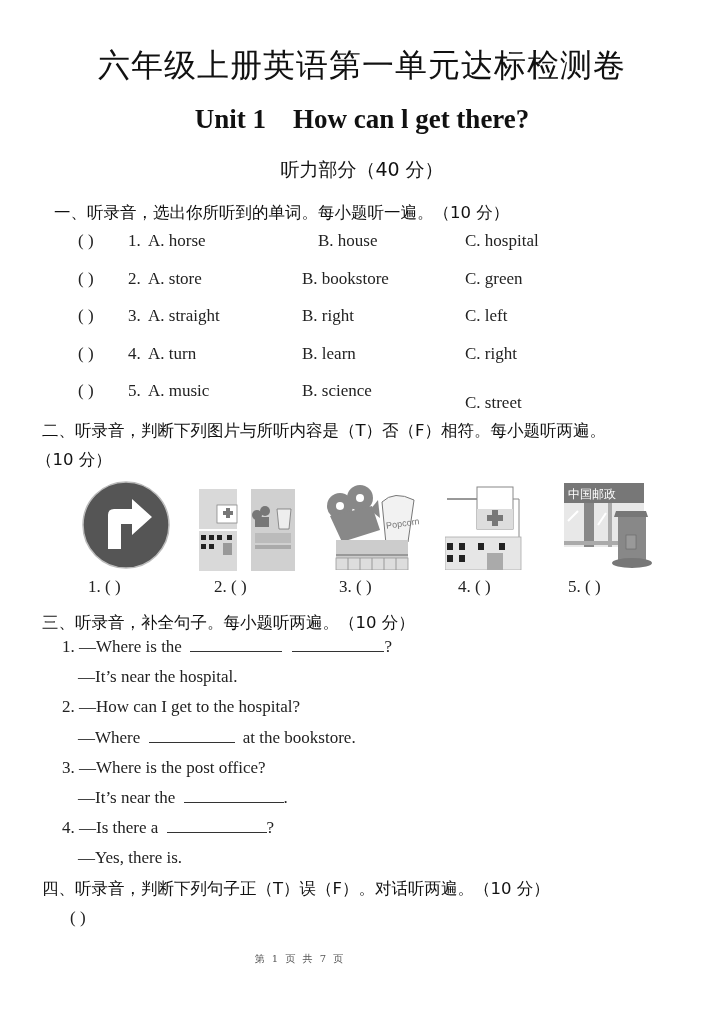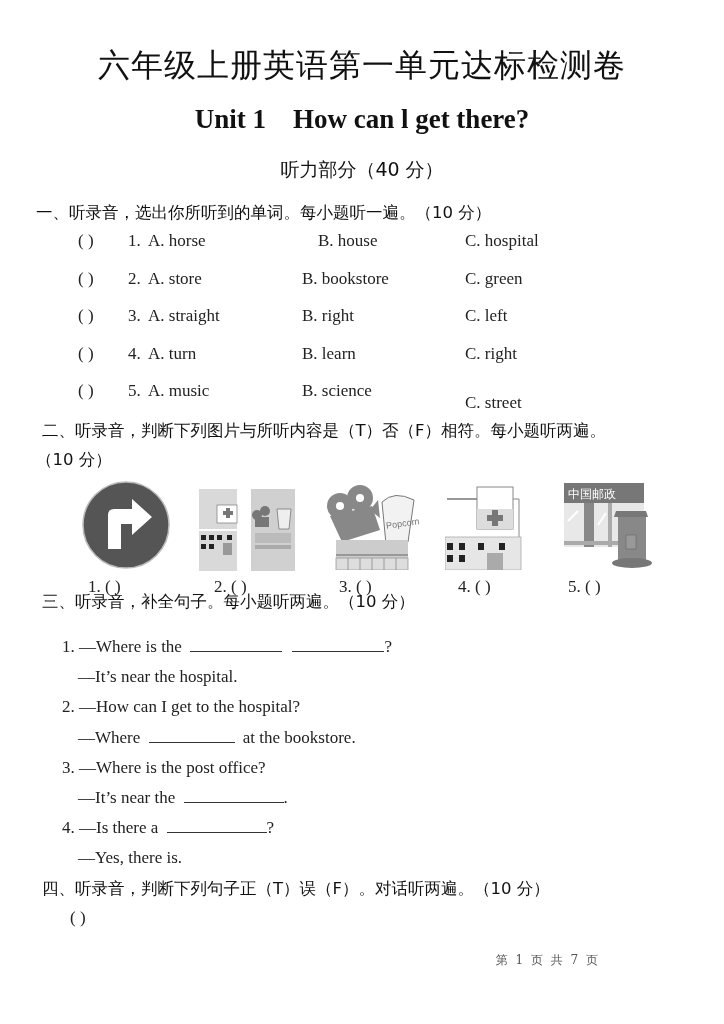--- a/index.html
+++ b/index.html
@@ -7,30 +7,30 @@
   .abs { position: absolute; }
   .title-cn { left: 0; width: 724px; top: 44px; text-align: center; font-family: "DejaVu Sans", sans-serif; font-size: 32px; letter-spacing: 1px; color: #111; }
   .title-en { left: 0; width: 724px; top: 104px; text-align: center; font-family: "Liberation Serif", serif; font-weight: bold; font-size: 27px; color: #111; }
   .subtitle { left: 0; width: 724px; top: 157px; text-align: center; font-family: "DejaVu Sans", sans-serif; font-size: 19px; color: #111; }
   .sec { font-family: "DejaVu Sans", sans-serif; font-size: 16.5px; color: #111; white-space: nowrap; }
   .q { font-family: "Liberation Serif", serif; font-size: 17px; color: #222; white-space: nowrap; }
   .opt { position: absolute; }
   .blank { display: inline-block; border-bottom: 1px solid #333; height: 14px; vertical-align: baseline; }
   .pic { position: absolute; }
   .pic-label { font-family: "Liberation Serif", serif; font-size: 17px; color: #222; white-space: nowrap; }
-  .footer { left: 0; width: 600px; top: 952px; text-align: right; font-family: "DejaVu Serif", serif; font-size: 12px; color: #555; letter-spacing: 2px; }
+  .footer { left: 0; width: 600px; top: 952px; text-align: center; font-family: "DejaVu Serif", serif; font-size: 10px; color: #555; letter-spacing: 2px; }
 </style>
 </head>
 <body>
 
 <div class="abs title-cn">六年级上册英语第一单元达标检测卷</div>
 <div class="abs title-en" style="white-space:pre;">Unit 1    How can l get there?</div>
 <div class="abs subtitle">听力部分（40 分）</div>
 
-<div class="abs sec" style="left:36px; top:202px;">一、听录音，选出你所听到的单词。每小题听一遍。（10 分）</div>
+<div class="abs sec" style="left:54px; top:202px;">一、听录音，选出你所听到的单词。每小题听一遍。（10 分）</div>
 
 <div class="abs q" style="left:78px; top:231px; width:600px; height:20px;">
   <span class="opt" style="left:0;">(    )</span>
   <span class="opt" style="left:50px;">1.</span>
   <span class="opt" style="left:70px;">A. horse</span>
   <span class="opt" style="left:240px;">B. house</span>
   <span class="opt" style="left:387px;">C. hospital</span>
 </div>
 <div class="abs q" style="left:78px; top:269px; width:600px; height:20px;">
   <span class="opt" style="left:0;">(    )</span>
@@ -153,21 +153,21 @@
     <line x1="34" y1="44" x2="42" y2="32" stroke="#fff" stroke-width="2"></line>
     <rect x="0" y="60" width="80" height="4" fill="#aaa"></rect>
     <path d="M52 30 L82 30 L84 36 L50 36 Z" fill="#777"></path>
     <rect x="54" y="36" width="28" height="44" fill="#888"></rect>
     <rect x="62" y="54" width="10" height="14" fill="#999" stroke="#666" stroke-width="0.6"></rect>
     <ellipse cx="68" cy="82" rx="20" ry="5" fill="#777"></ellipse>
   </svg>
 </div>
 <div class="abs pic-label" style="left:568px; top:577px;">5.  (    )</div>
 
-<div class="abs sec" style="left:42px; top:591px;">三、听录音，补全句子。每小题听两遍。（10 分）</div>
+<div class="abs sec" style="left:42px; top:612px;">三、听录音，补全句子。每小题听两遍。（10 分）</div>
 
 <div class="abs q" style="left:62px; top:637px;">
   <span>1. —Where is the</span>
   <span class="blank" style="width:92px; margin-left:4px;"></span>
   <span class="blank" style="width:92px; margin-left:6px;"></span><span>?</span>
 </div>
 <div class="abs q" style="left:78px; top:667px;">—It’s near the hospital.</div>
 
 <div class="abs q" style="left:62px; top:697px;">2. —How can I get to the hospital?</div>
 <div class="abs q" style="left:78px; top:728px;">

